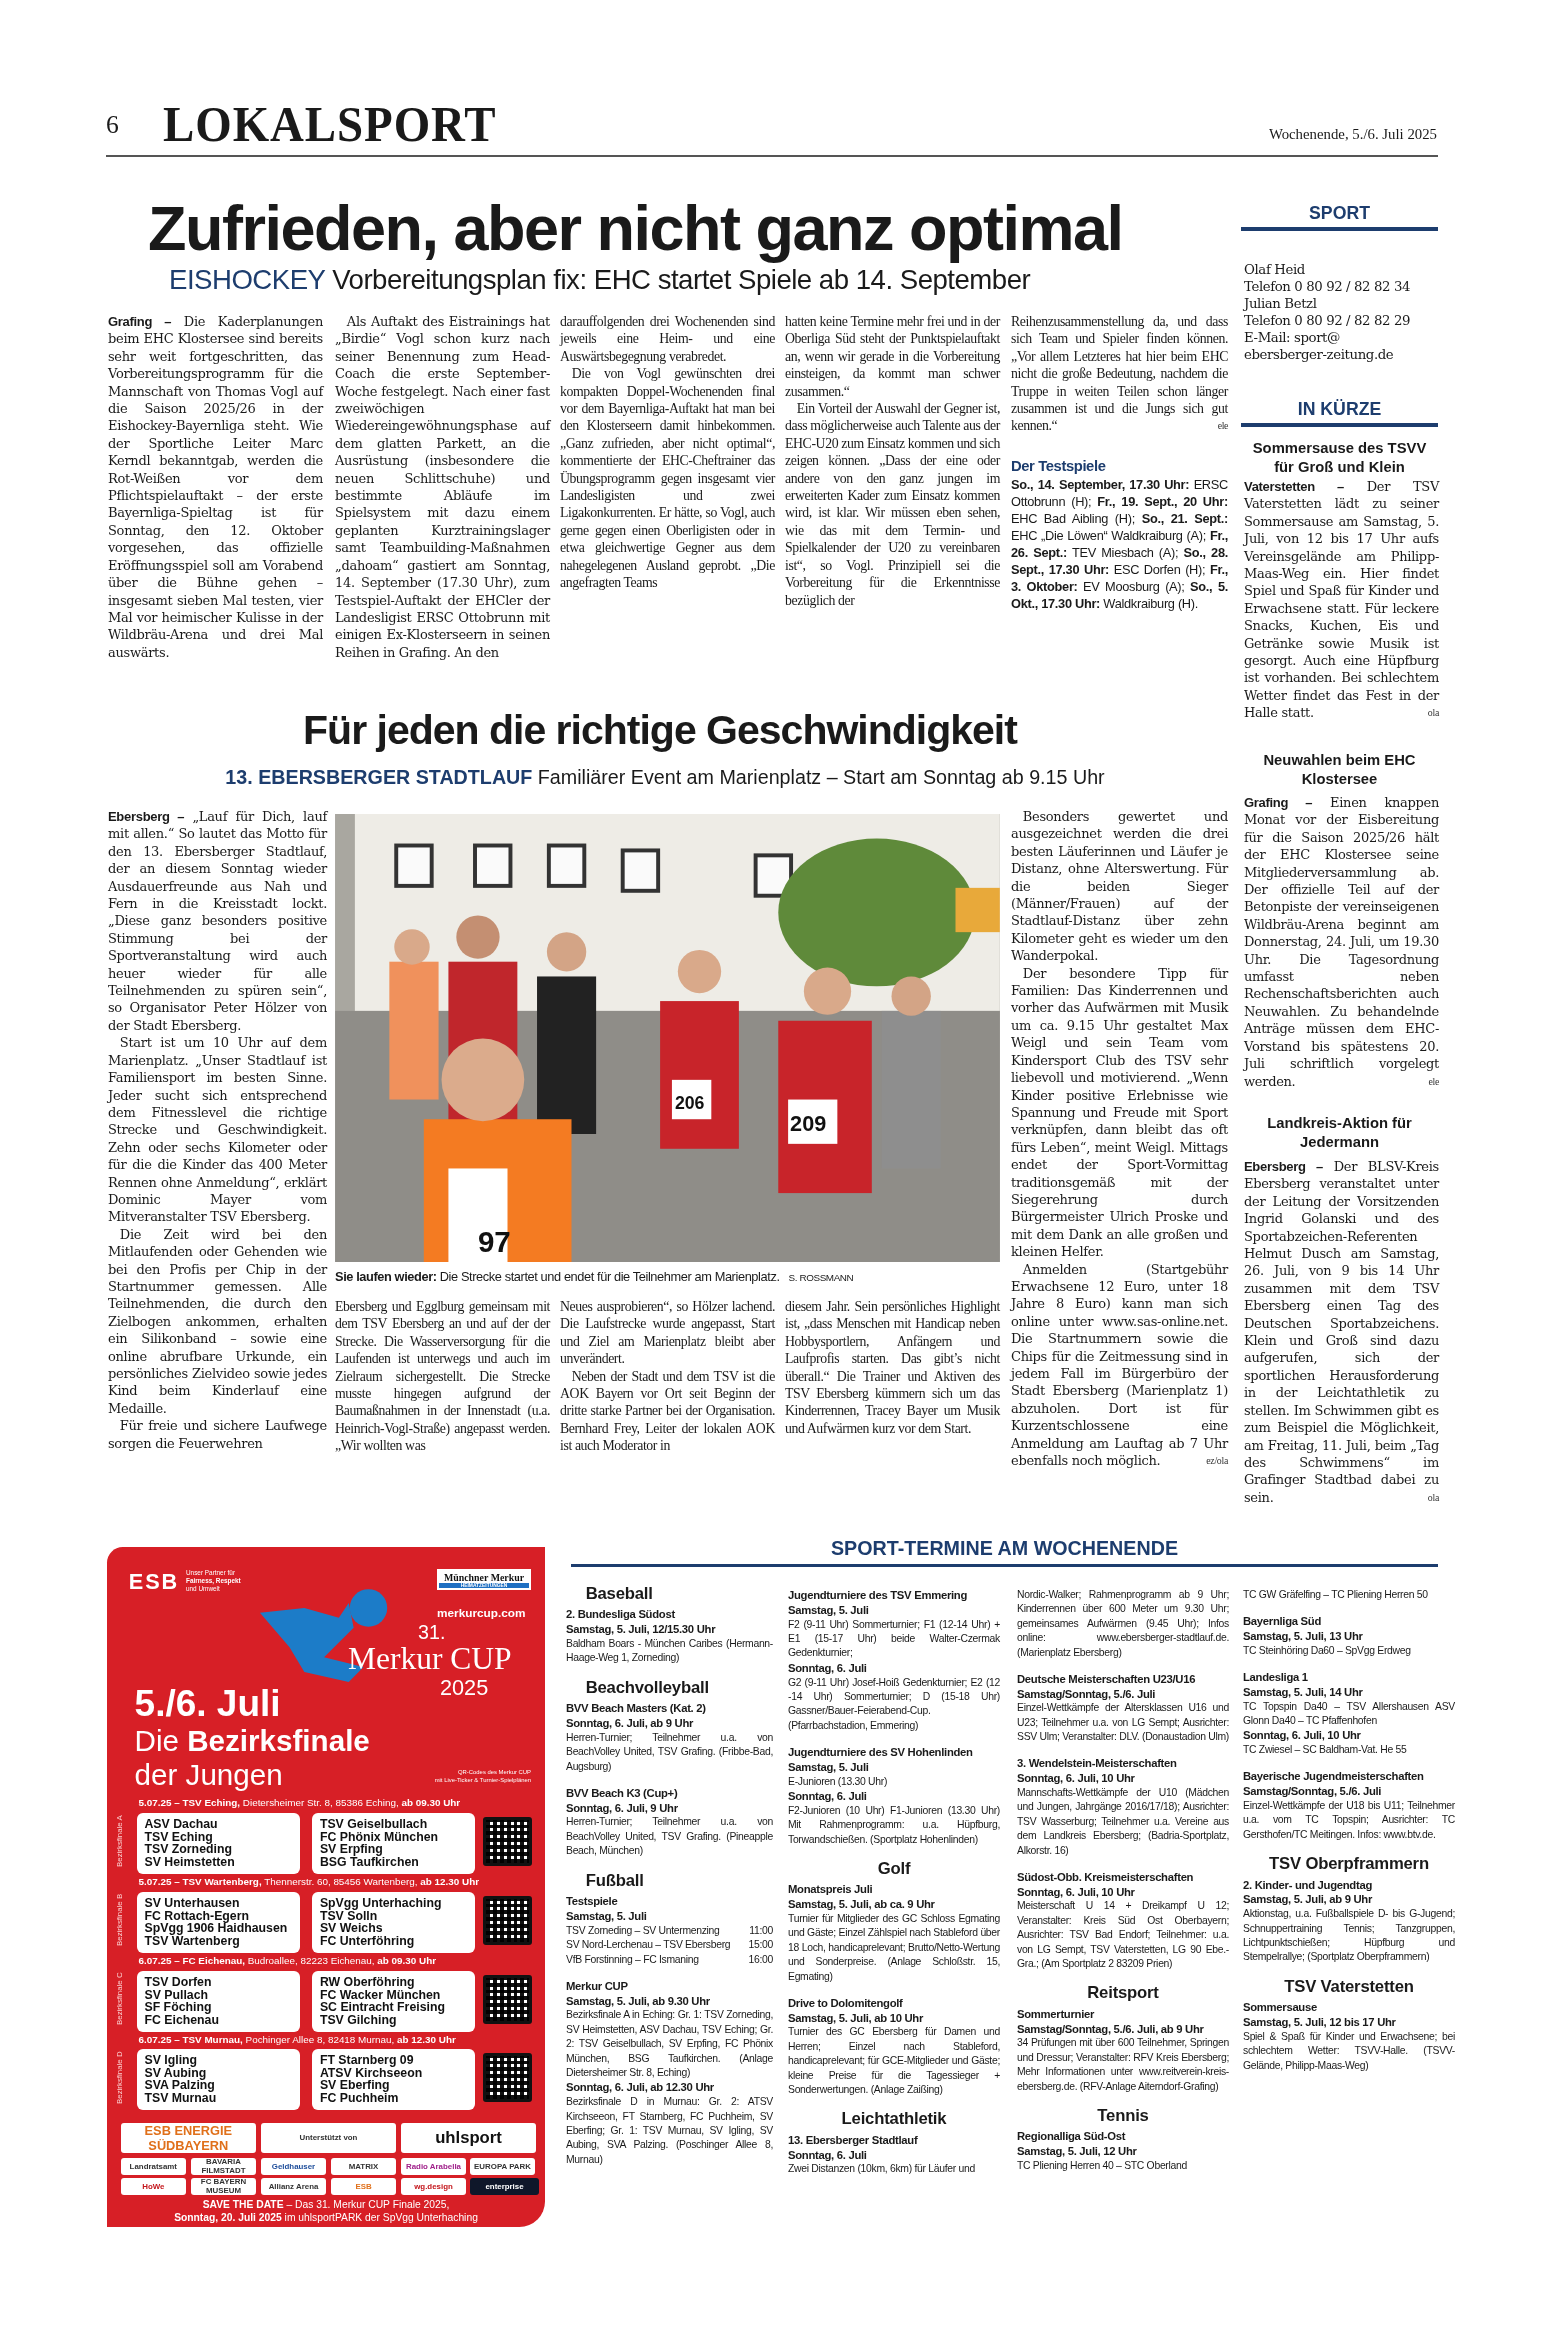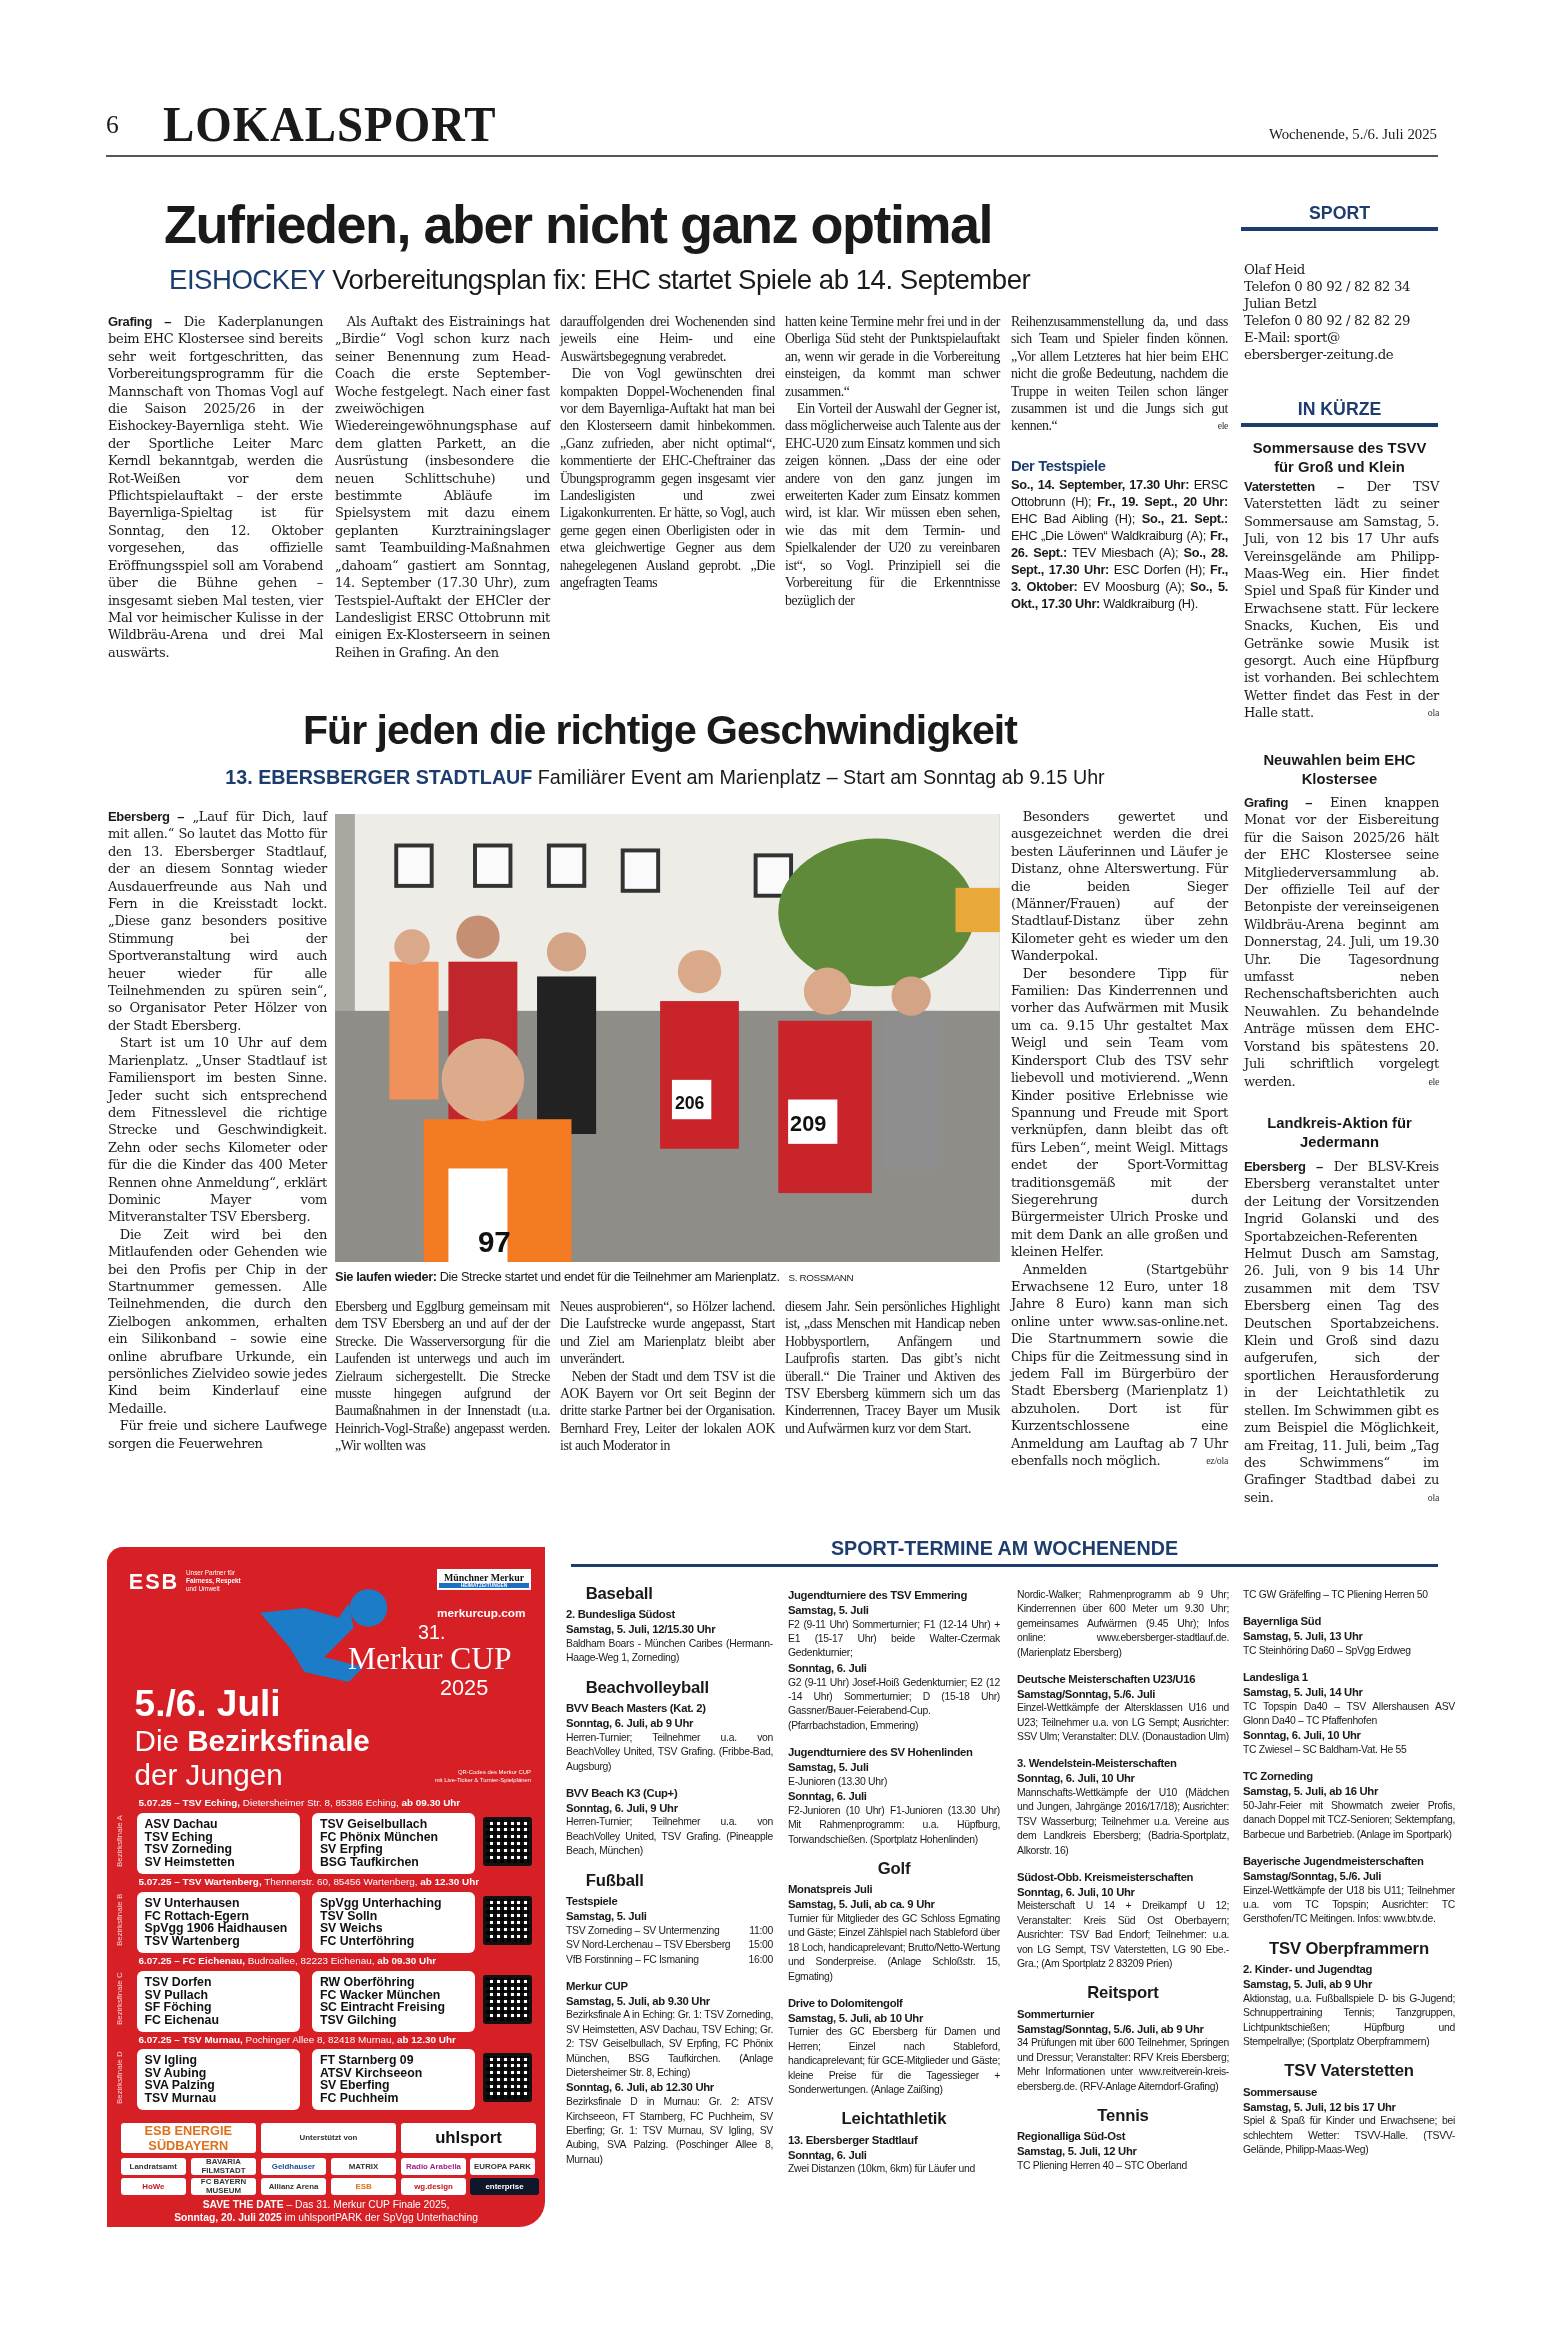--- a/index.html
+++ b/index.html
@@ -7,21 +7,21 @@
   body { position: relative; font-family: "DejaVu Serif", serif; color: #1a1a1a; overflow: hidden; }
   .abs { position: absolute; }
 
   
   #page-num { left: 106px; top: 110px; font-size: 25.6px; font-family: "Liberation Serif", serif; }
   #section-title { left: 163px; top: 95px; font-size: 51px; font-weight: bold; letter-spacing: 1px; font-family: "Liberation Serif", serif; transform: scaleX(0.92); transform-origin: left; }
   #issue-date { right: 126px; top: 126px; font-size: 14.8px; font-family: "Liberation Serif", serif; }
   #header-rule { left: 106px; top: 155px; width: 1332px; height: 2px; background: #555; }
 
   
-  #a1-headline { left: 164px; top: 197px; width: 1044px; font-size: 54px; font-weight: bold; font-family: "Liberation Sans", sans-serif; letter-spacing: -1.5px; line-height: 1; }
+  #a1-headline { left: 148px; top: 197px; width: 1044px; font-size: 63px; font-weight: bold; font-family: "Liberation Sans", sans-serif; letter-spacing: -1.5px; line-height: 1; }
   #a1-kicker-row { left: 169px; top: 264px; font-size: 27.6px; font-family: "Liberation Sans", sans-serif; letter-spacing: -0.5px; white-space: nowrap; }
   .kicker { color: #1d3d6e; font-weight: normal; }
   .col { position: absolute; font-size: 13px; line-height: 17.4px; text-align: justify; hyphens: auto; font-family: "DejaVu Serif", serif; letter-spacing: -0.3px; }
   .col p { text-indent: 0; }
   .col p + p { text-indent: 11.8px; }
   .col .lead { font-family: "Liberation Sans", sans-serif; font-weight: bold; }
   .col .sig { float: right; font-family: Liberation Serif, serif; font-size: 9.9px; color: #333; }
   .col-narrow { font-family: "Liberation Serif", serif; font-size: 13.8px; letter-spacing: -0.4px; }
 
   #a1-testspiele-title { font-family: "Liberation Sans", sans-serif; font-weight: bold; color: #1d3d6e; font-size: 14.8px; margin-top: 23.6px; }
@@ -459,25 +459,20 @@
       <div>TC Steinhöring Da60 – SpVgg Erdweg</div>
   </div>
   <div class="tev">
     <div class="t">Landesliga 1</div>
       <div class="d">Samstag, 5. Juli, 14 Uhr</div>
       <div>TC Topspin Da40 – TSV Allershausen ASV Glonn Da40 – TC Pfaffenhofen</div>
     <div class="d">Sonntag, 6. Juli, 10 Uhr</div>
       <div>TC Zwiesel – SC Baldham-Vat. He 55</div>
   </div>
   <div class="tev">
-    <div class="t">TC Zorneding</div>
-      <div class="d">Samstag, 5. Juli, ab 16 Uhr</div>
-      <div>50-Jahr-Feier mit Showmatch zweier Profis, danach Doppel mit TCZ-Senioren; Sektempfang, Barbecue und Barbetrieb. (Anlage im Sportpark)</div>
-  </div>
-  <div class="tev">
     <div class="t">Bayerische Jugendmeisterschaften</div>
       <div class="d">Samstag/Sonntag, 5./6. Juli</div>
       <div>Einzel-Wettkämpfe der U18 bis U11; Teilnehmer u.a. vom TC Topspin; Ausrichter: TC Gersthofen/TC Meitingen. Infos: www.btv.de.</div>
   </div>
   <div class="tcat">TSV Oberpframmern</div>
   <div class="tev">
     <div class="t">2. Kinder- und Jugendtag</div>
       <div class="d">Samstag, 5. Juli, ab 9 Uhr</div>
       <div>Aktionstag, u.a. Fußballspiele D- bis G-Jugend; Schnuppertraining Tennis; Tanzgruppen, Lichtpunktschießen; Hüpfburg und Stempelrallye; (Sportplatz Oberpframmern)</div>
   </div>

